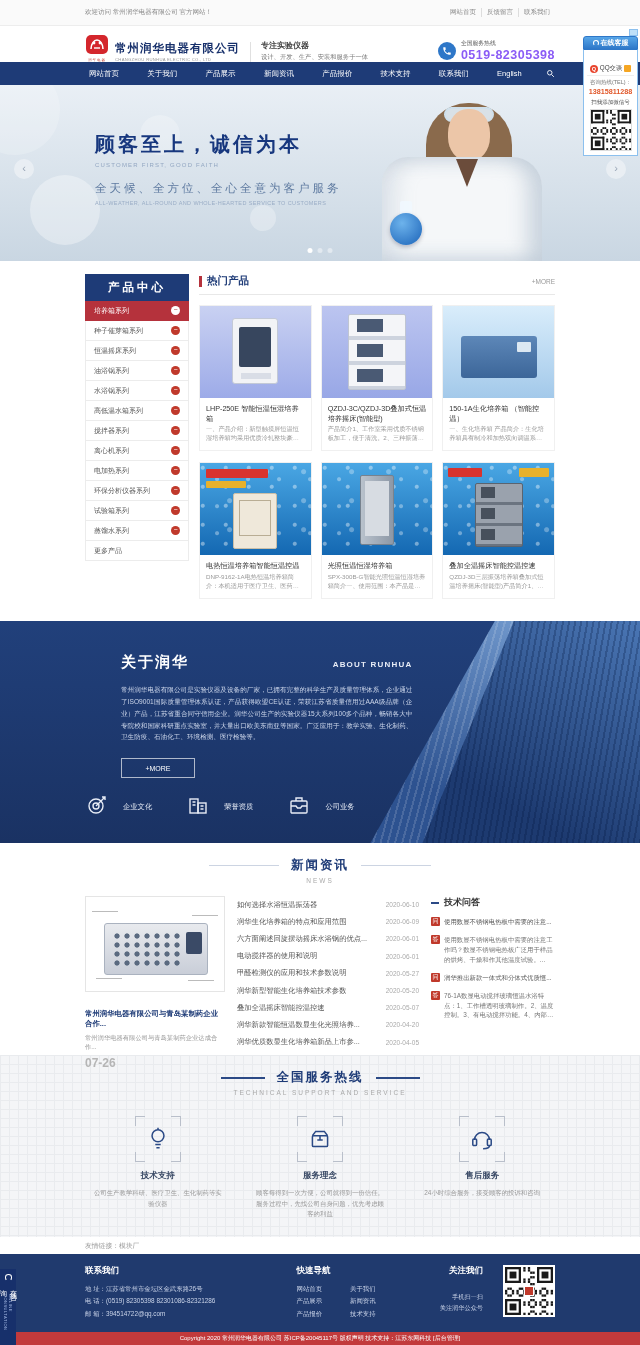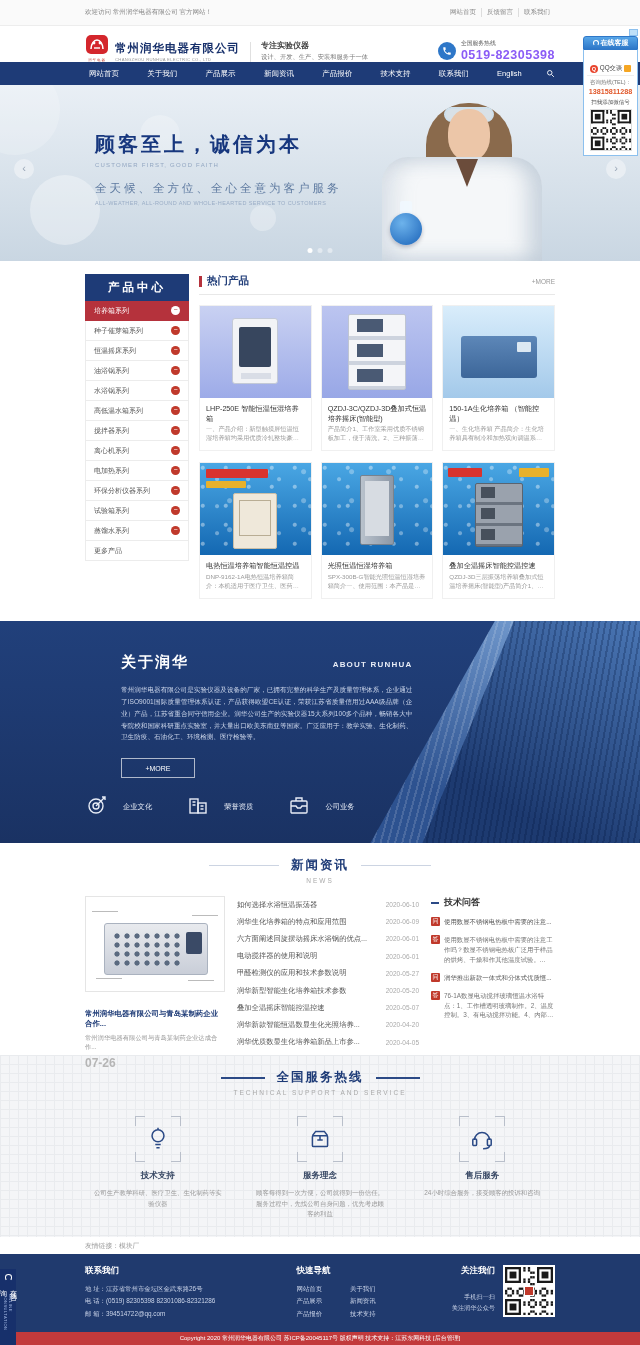--- a/index.html
+++ b/index.html
@@ -192,21 +192,21 @@
 
   
   .footer { height:78px; background:#203a6e; color:#fff; }
   .f-inner { display:flex; padding-top:11px; }
   .f-title { font-size:8.5px; font-weight:bold; color:#fff; margin-bottom:6px; }
   .f-contact { width:45%; }
   .f-line { font-size:6.4px; color:#c9d3e8; line-height:1.95; }
   .f-nav { width:30%; }
   .f-cols { display:flex; gap:28px; }
   .f-link { display:block; font-size:6.4px; color:#c9d3e8; line-height:1.95; }
-  .f-follow { flex:1; display:flex; justify-content:flex-end; gap:8px; }
+  .f-follow { flex:1; display:flex; justify-content:flex-end; gap:20px; }
   .f-fcol { text-align:right; }
   .f-small { font-size:6.2px; color:#c9d3e8; line-height:1.8; }
   .f-fcol .f-title { margin-bottom:14px; }
   .f-qr { width:52px; height:52px; background:#fff; padding:2px; position:relative; flex-shrink:0; }
   .f-qr .logo-dot { position:absolute; left:50%; top:50%; width:10px; height:10px; transform:translate(-50%,-50%); background:#c0392b; border:1px solid #fff; }
   .redbar { height:13px; background:#c23a3c; }
   .redbar div { font-size:6px; color:#fff; text-align:center; line-height:13px; }
 
   
   .svc { position:absolute; top:36px; right:2px; width:55px; z-index:60; }

